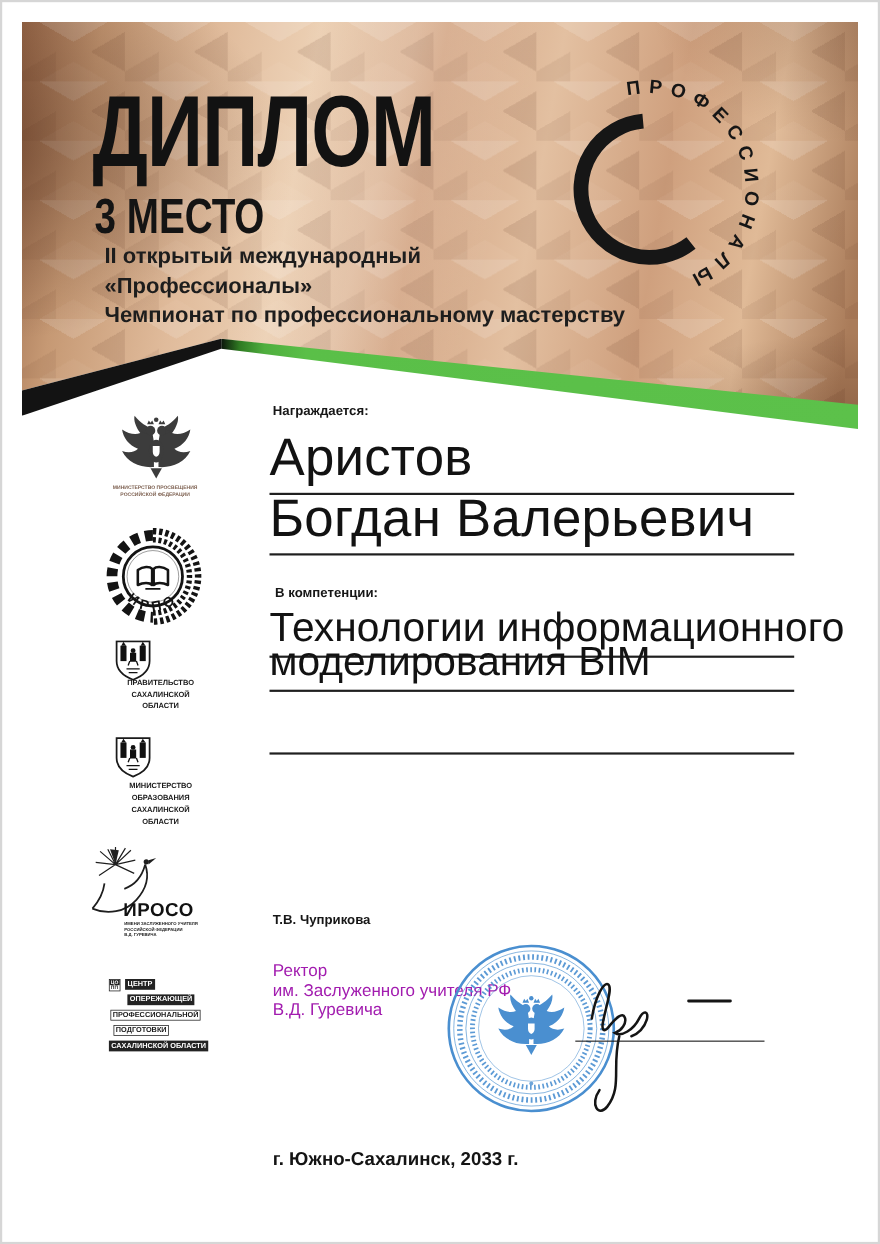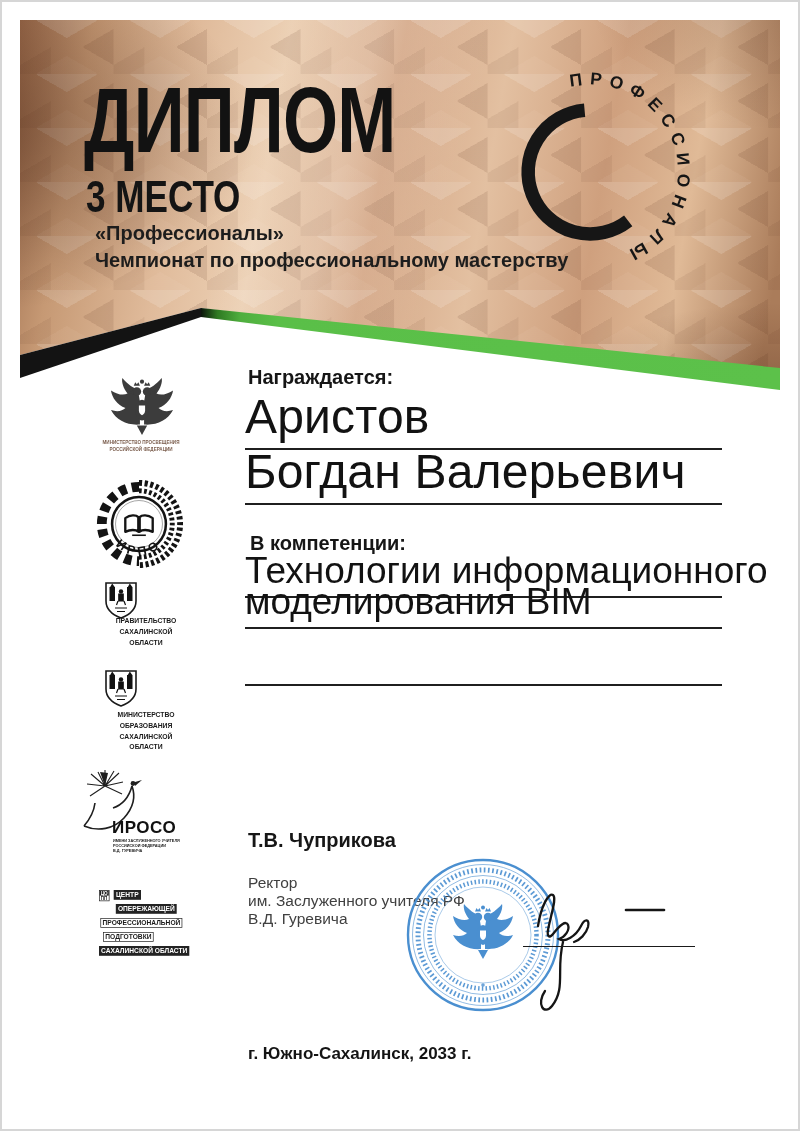--- a/index.html
+++ b/index.html
@@ -63,27 +63,27 @@
   .copp{left:99px;top:890px;transform:scale(.7);transform-origin:0 0;width:180px;}
   .copp .row{margin-bottom:2px;white-space:nowrap;}
   .copp .b{display:inline-block;padding:2px 3px;font-size:9.5px;font-weight:700;line-height:1;vertical-align:top;}
   .copp .dark{background:#232323;color:#fff;}
   .copp .light{background:#fff;color:#1a1a1a;border:1.2px solid #232323;padding:1px 2px;}
   .copp-ic{display:inline-flex;flex-direction:column;border:1.5px solid #232323;margin-right:2px;vertical-align:top;background:#fff;}
   .copp-ic i{font-style:normal;font-size:6.5px;font-weight:800;line-height:7px;padding:0 1.5px;color:#232323;}
   .copp-ic i:first-child{background:#232323;color:#fff;}
 
   
-  .label{position:absolute;font-size:20px;font-weight:700;color:#161616;}
+  .label{position:absolute;font-size:12px;font-weight:700;color:#161616;}
   .fill-line{position:absolute;left:245px;width:477px;border-bottom:2px solid #1f1f1f;display:flex;align-items:flex-end;}
   .fill-line span{display:block;padding-bottom:4px;white-space:nowrap;}
   .name-size{font-size:48px;font-weight:400;color:#121212;letter-spacing:.2px;text-align:right;}
   .comp-size{font-size:37px;font-weight:400;color:#121212;}
   .empty-line{position:absolute;left:245px;top:684px;width:477px;border-top:2px solid #1f1f1f;}
-  .signer-block{position:absolute;left:248px;top:874px;font-size:15.5px;line-height:18.2px;font-weight:400;color:#404040;}
+  .signer-block{position:absolute;left:248px;top:874px;font-size:15.5px;line-height:18.2px;font-weight:400;color:#a21caf;}
   .sig-line{position:absolute;left:523px;top:946px;width:172px;border-top:1.5px solid #1a1a1a;}
   .footer{position:absolute;left:248px;top:1044px;font-size:17px;font-weight:700;color:#141414;}
   .stamp{position:absolute;left:405px;top:857px;width:156px;height:156px;}
   .signature{position:absolute;left:508px;top:882px;width:210px;height:150px;}
 </style>
 </head>
 <body>
 
 <svg width="0" height="0" style="position:absolute" aria-hidden="true">
   <defs>
@@ -119,20 +119,21 @@
 <div class="header">
   <div class="cubes"></div>
   <div class="shade"></div>
 </div>
 <div class="stripe-black"></div>
 <div class="stripe-green"></div>
 
 <div class="title">ДИПЛОМ</div>
 <div class="place">3 МЕСТО</div>
 <div class="subs">
+  <div>II открытый международный</div>
   <div>«Профессионалы»</div>
   <div>Чемпионат по профессиональному мастерству</div>
 </div>
 
 <svg class="ring-logo" viewBox="0 0 220 220">
   <path d="M104.6 48.2 A62 62 0 1 0 148.2 158.9" fill="none" stroke="#161616" stroke-width="13.5"></path>
   <path id="ringTextPath" d="M90.4 25.2 A87 87 0 0 1 139.8 191.8" fill="none"></path>
   <text font-size="17.5" font-weight="700" letter-spacing="7" fill="#161616">
     <textPath href="#ringTextPath">ПРОФЕССИОНАЛЫ</textPath>
   </text>

